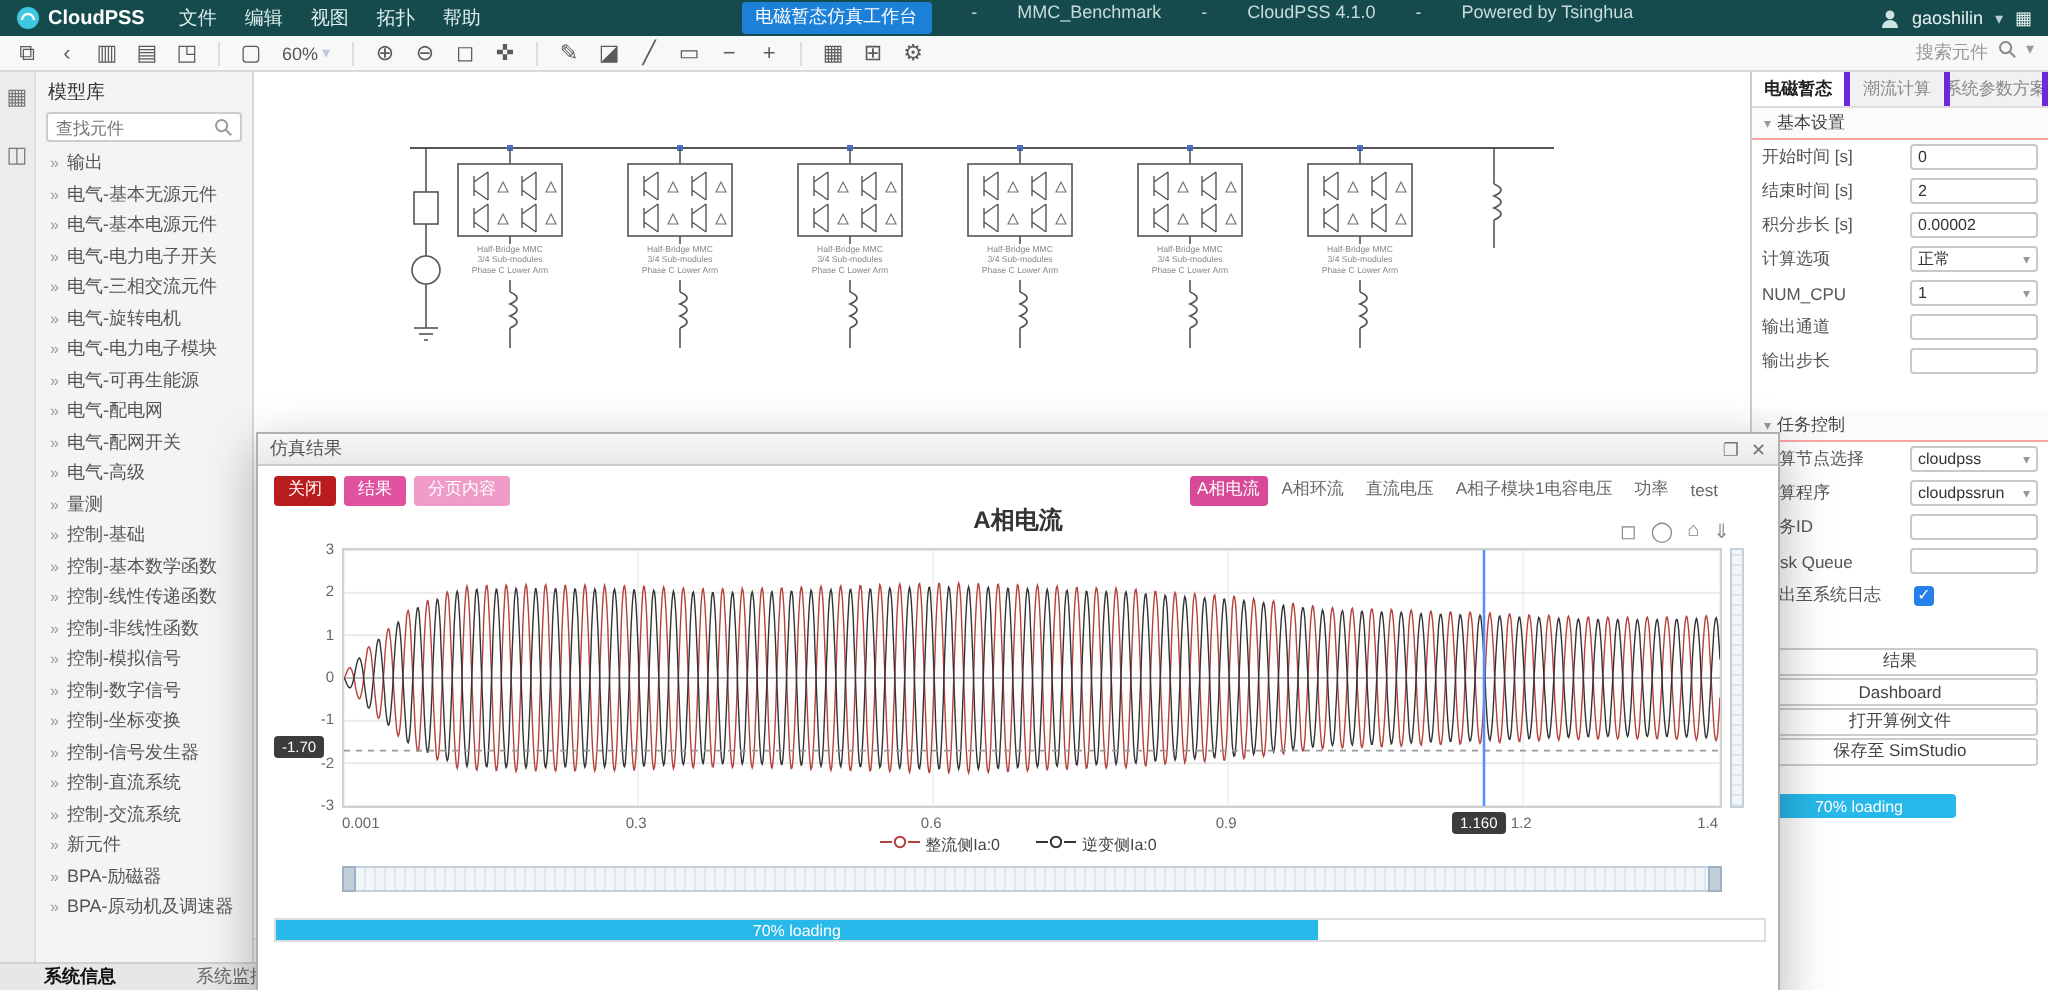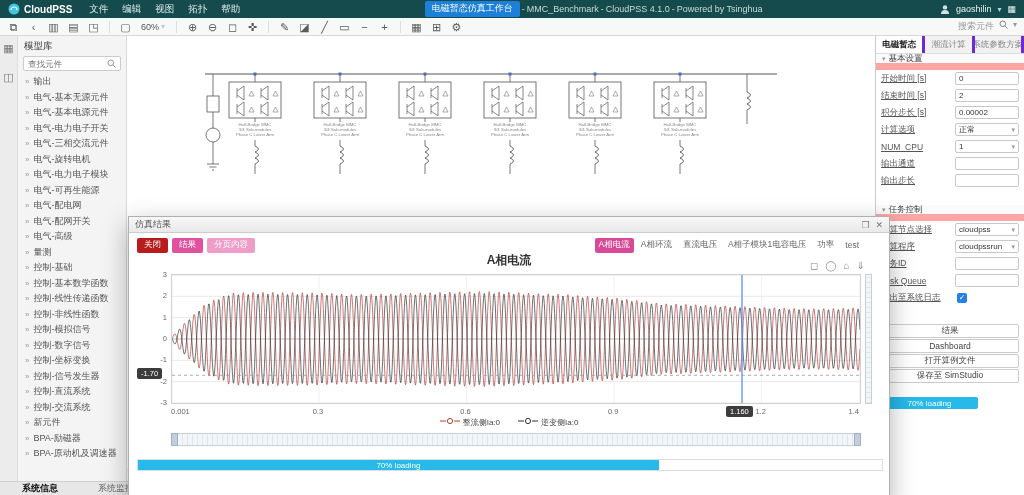--- a/index.html
+++ b/index.html
@@ -5,21 +5,21 @@
   * { box-sizing: border-box; margin: 0; padding: 0; }
   html,body { width:1024px; height:495px; overflow:hidden; }
   body { font-family:"Liberation Sans", sans-serif; background:#fff; position:relative; font-size:10px; color:#333; }
   #app { position:relative; width:1024px; height:495px; overflow:hidden; }
 
   
   .menubar { position:absolute; left:0; top:0; width:1024px; height:18px; background:#154b4d; display:flex; align-items:center; padding:0 8px; color:#e6efef; }
   .logo { display:flex; align-items:center; gap:4px; font-weight:bold; font-size:10px; color:#fff; margin-right:10px; }
   .menus { display:flex; }
   .menu-item { padding:0 7px; font-size:9.5px; color:#dcebeb; }
-  .mb-center { flex:1; display:flex; justify-content:center; align-items:center; gap:2px; font-size:9px; color:#c9dada; white-space:nowrap; overflow:hidden; }
+  .mb-center { flex:1; display:flex; justify-content:center; align-items:flex-start; gap:20px; font-size:9px; color:#c9dada; white-space:nowrap; overflow:hidden; }
   .ws-badge { background:#1d80d8; color:#fff; font-size:9px; padding:1px 7px 2px; border-radius:2px; }
   .mb-right { display:flex; align-items:center; gap:6px; font-size:9px; color:#e8f2f2; }
   .mb-caret { font-size:8px; color:#bcd; }
 
   
   .toolbar { position:absolute; left:0; top:18px; width:1024px; height:18px; background:#f7f8f8; border-bottom:1px solid #d9d9d9; display:flex; align-items:center; padding:0 7px; }
   #tb-left { display:flex; align-items:center; gap:7px; }
   .tb-icon { font-size:11px; color:#5a5a5a; width:13px; text-align:center; line-height:16px; }
   .tb-sep { width:1px; height:12px; background:#ddd; margin:0 2px; }
   .tb-zoom { display:flex; align-items:center; gap:2px; font-size:9px; color:#555; padding:0 2px; }
@@ -39,24 +39,24 @@
   #circuit-svg { position:absolute; left:0; top:0; }
   .canvas-footer { position:absolute; left:0; top:433px; width:748px; height:12px; background:#fafafa; border-top:1px solid #e8e8e8; display:flex; align-items:center; gap:5px; padding:0 8px; font-size:8.5px; }
   .cf-icon { color:#999; font-size:8px; }
   .cf-tab { color:#3478d8; }
 
   
   .rightpanel { position:absolute; left:875px; top:36px; width:149px; height:459px; background:#fff; border-left:1px solid #ccc; }
   .rp-tabs { display:flex; height:18px; background:#f1f1f1; border-bottom:1px solid #ddd; }
   .rp-tab { flex:1; display:flex; align-items:center; justify-content:center; font-size:8.5px; color:#888; border-right:3px solid #6d28d9; white-space:nowrap; padding:0 1px; overflow:hidden; }
   .rp-tab.active { background:#fff; color:#222; font-weight:bold; }
-  .rp-sec { height:16px; display:flex; align-items:center; gap:3px; padding:0 6px; background:#fbfbfb; border-bottom:7px solid #fca5a5; color:#444; font-size:8.5px; }
+  .rp-sec { height:16px; display:flex; align-items:center; gap:3px; padding:0 6px; background:#fbfbfb; border-bottom:1px solid #fca5a5; color:#444; font-size:8.5px; }
   .rp-caret { color:#999; font-size:7px; }
   .rp-row { height:17px; display:flex; align-items:center; padding:0 5px; gap:3px; }
-  .rp-label { flex:1; font-size:8.5px; color:#555; white-space:nowrap; overflow:hidden;text-decoration:underline; }
+  .rp-label { flex:1; font-size:8.5px; color:#555; white-space:nowrap; overflow:hidden; }
   .rp-input { width:64px; height:13px; border:1px solid #c8c8c8; border-radius:2px; font-size:8px; color:#333; display:flex; align-items:center; justify-content:space-between; padding:0 3px; background:#fff; overflow:hidden; }
   .rp-check { width:10px; height:10px; background:#2680eb; border-radius:2px; color:#fff; font-size:8px; display:flex; align-items:center; justify-content:center; margin-right:52px; }
   .rp-btn { margin:1px 5px; height:14px; border:1px solid #ccc; border-radius:2px; background:#fff; display:flex; align-items:center; justify-content:center; font-size:8.5px; color:#444; }
   .rp-progress { margin:14px 5px 0; height:12px; width:97px; background:#26b9ea; border-radius:2px; color:#fff; font-size:8px; display:flex; align-items:center; justify-content:center; }
 
   
   .bottombar { position:absolute; left:0; top:481px; width:875px; height:14px; background:#e7e7e7; border-top:1px solid #d0d0d0; display:flex; align-items:center; padding-left:22px; gap:40px; font-size:9px; }
   .status-tab { color:#666; }
   .status-tab.active { color:#111; font-weight:bold; }
 

